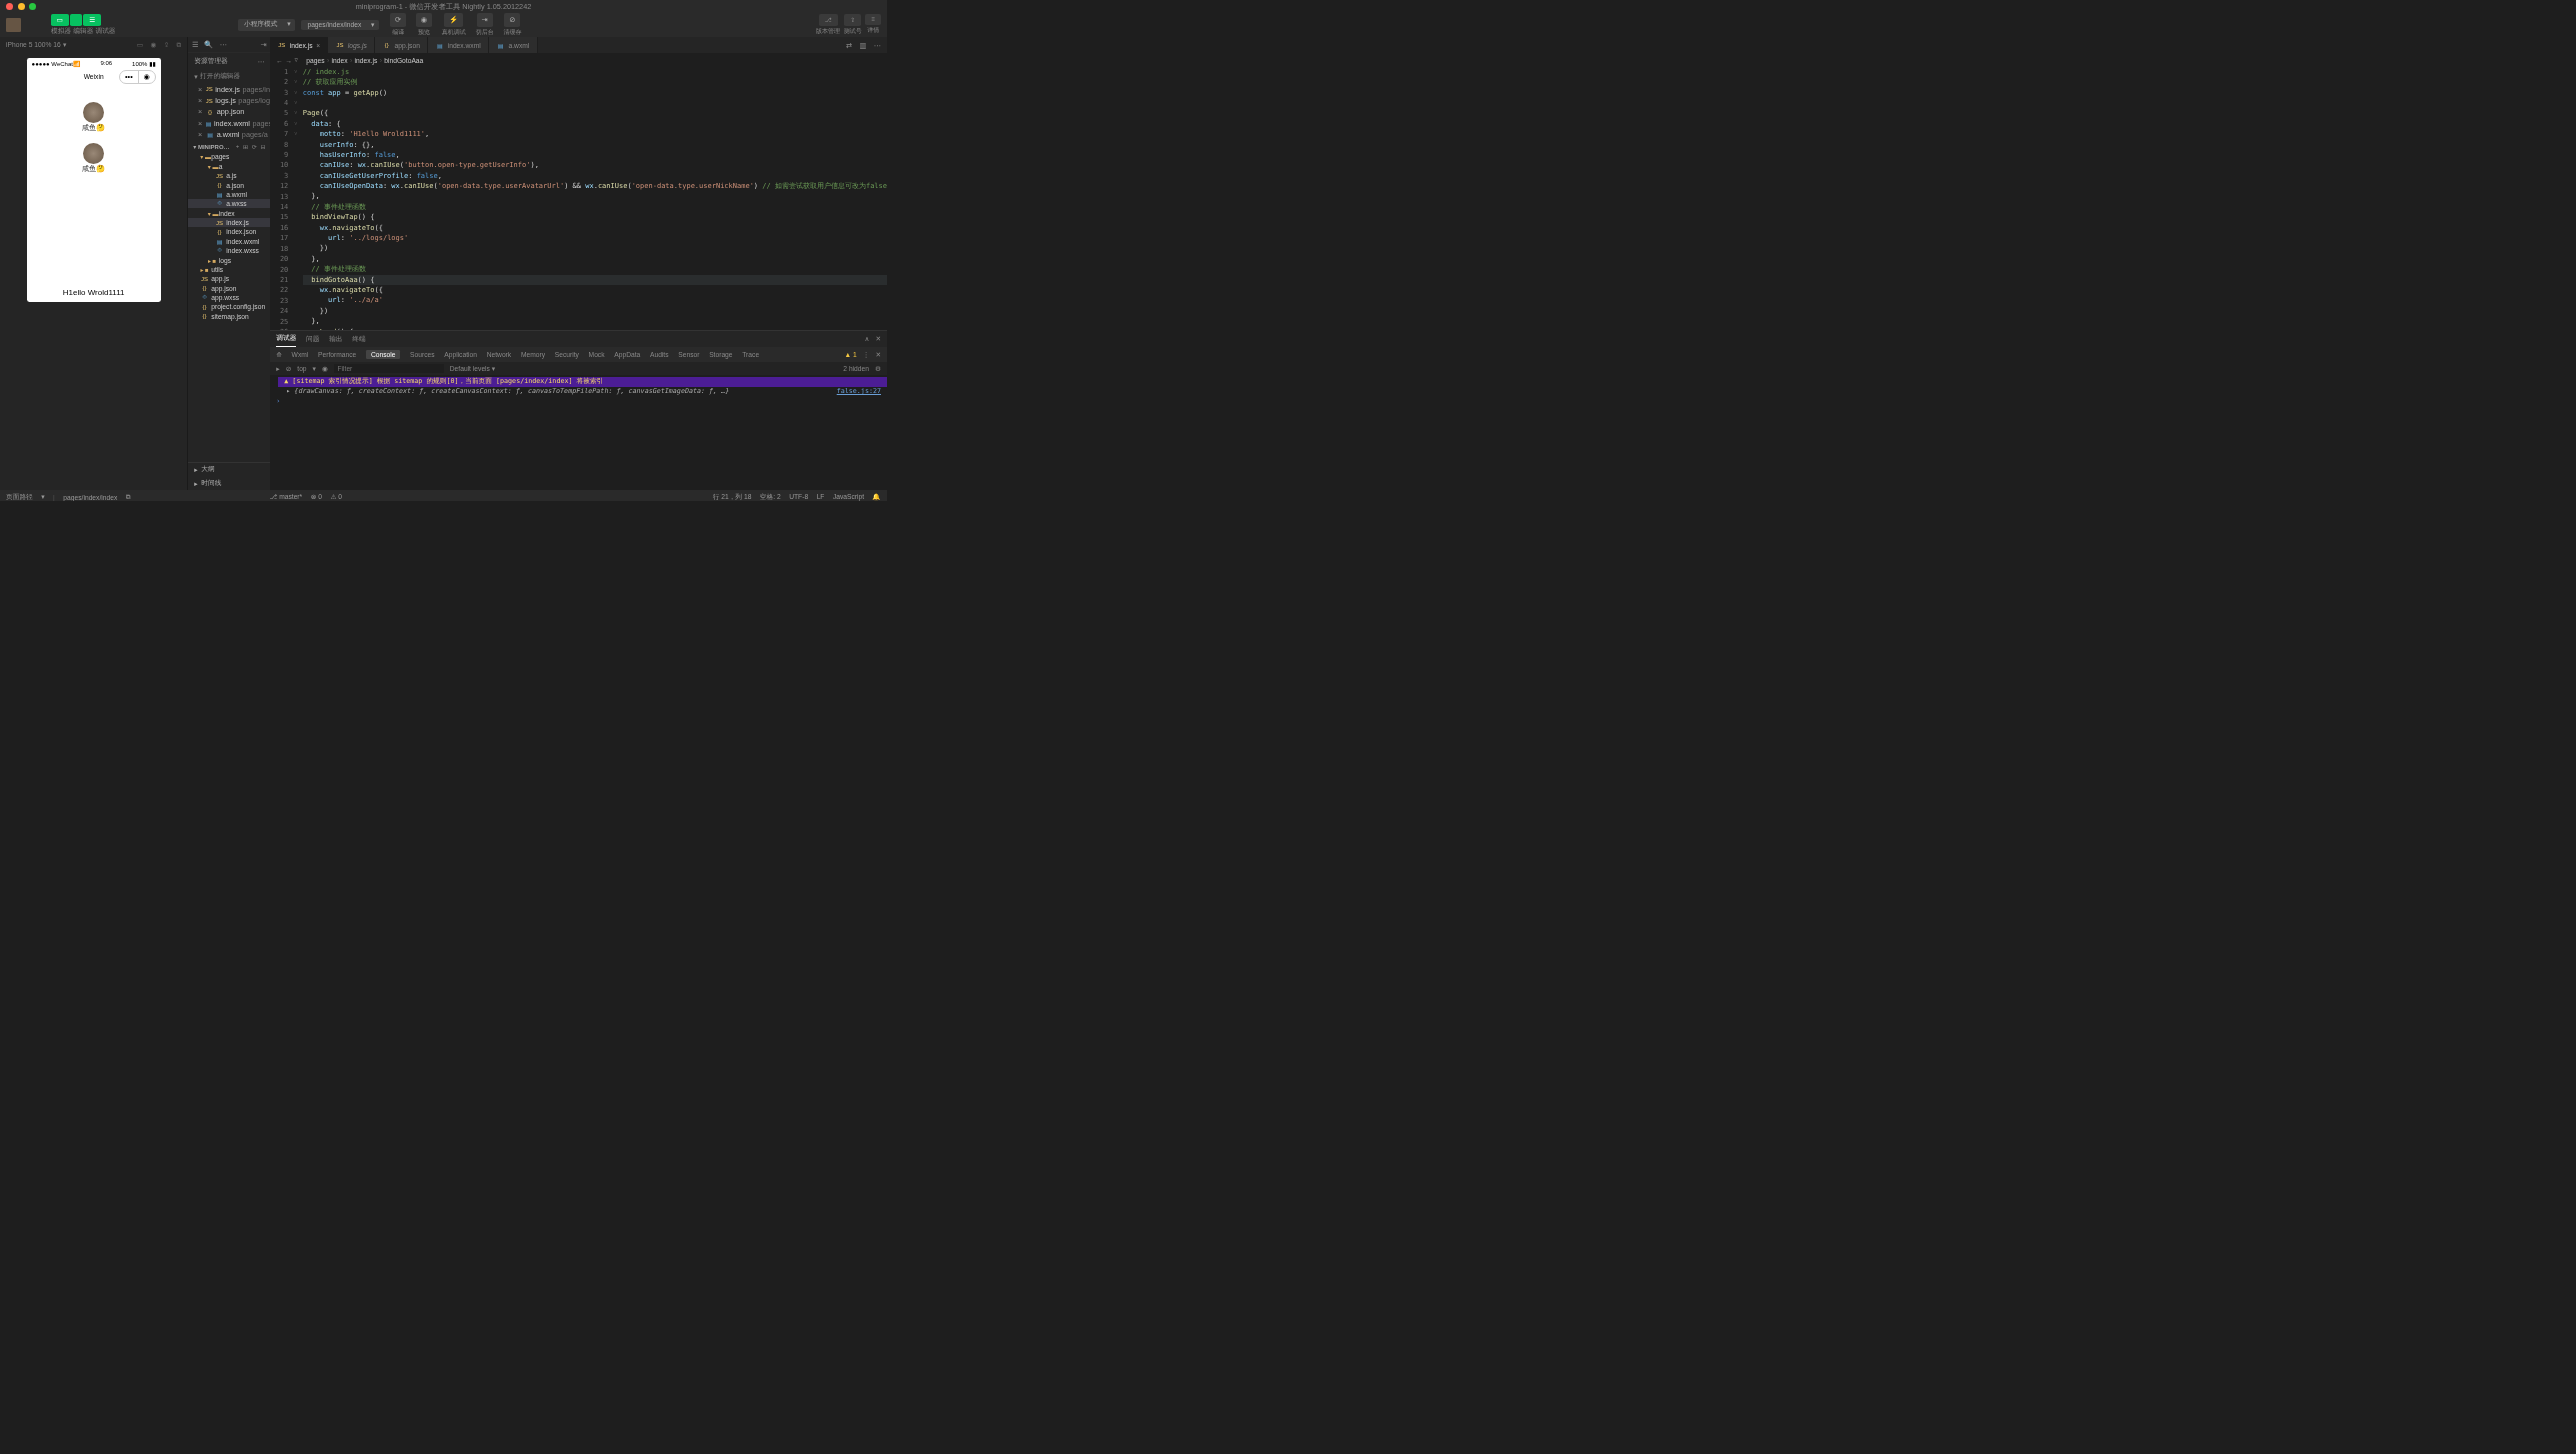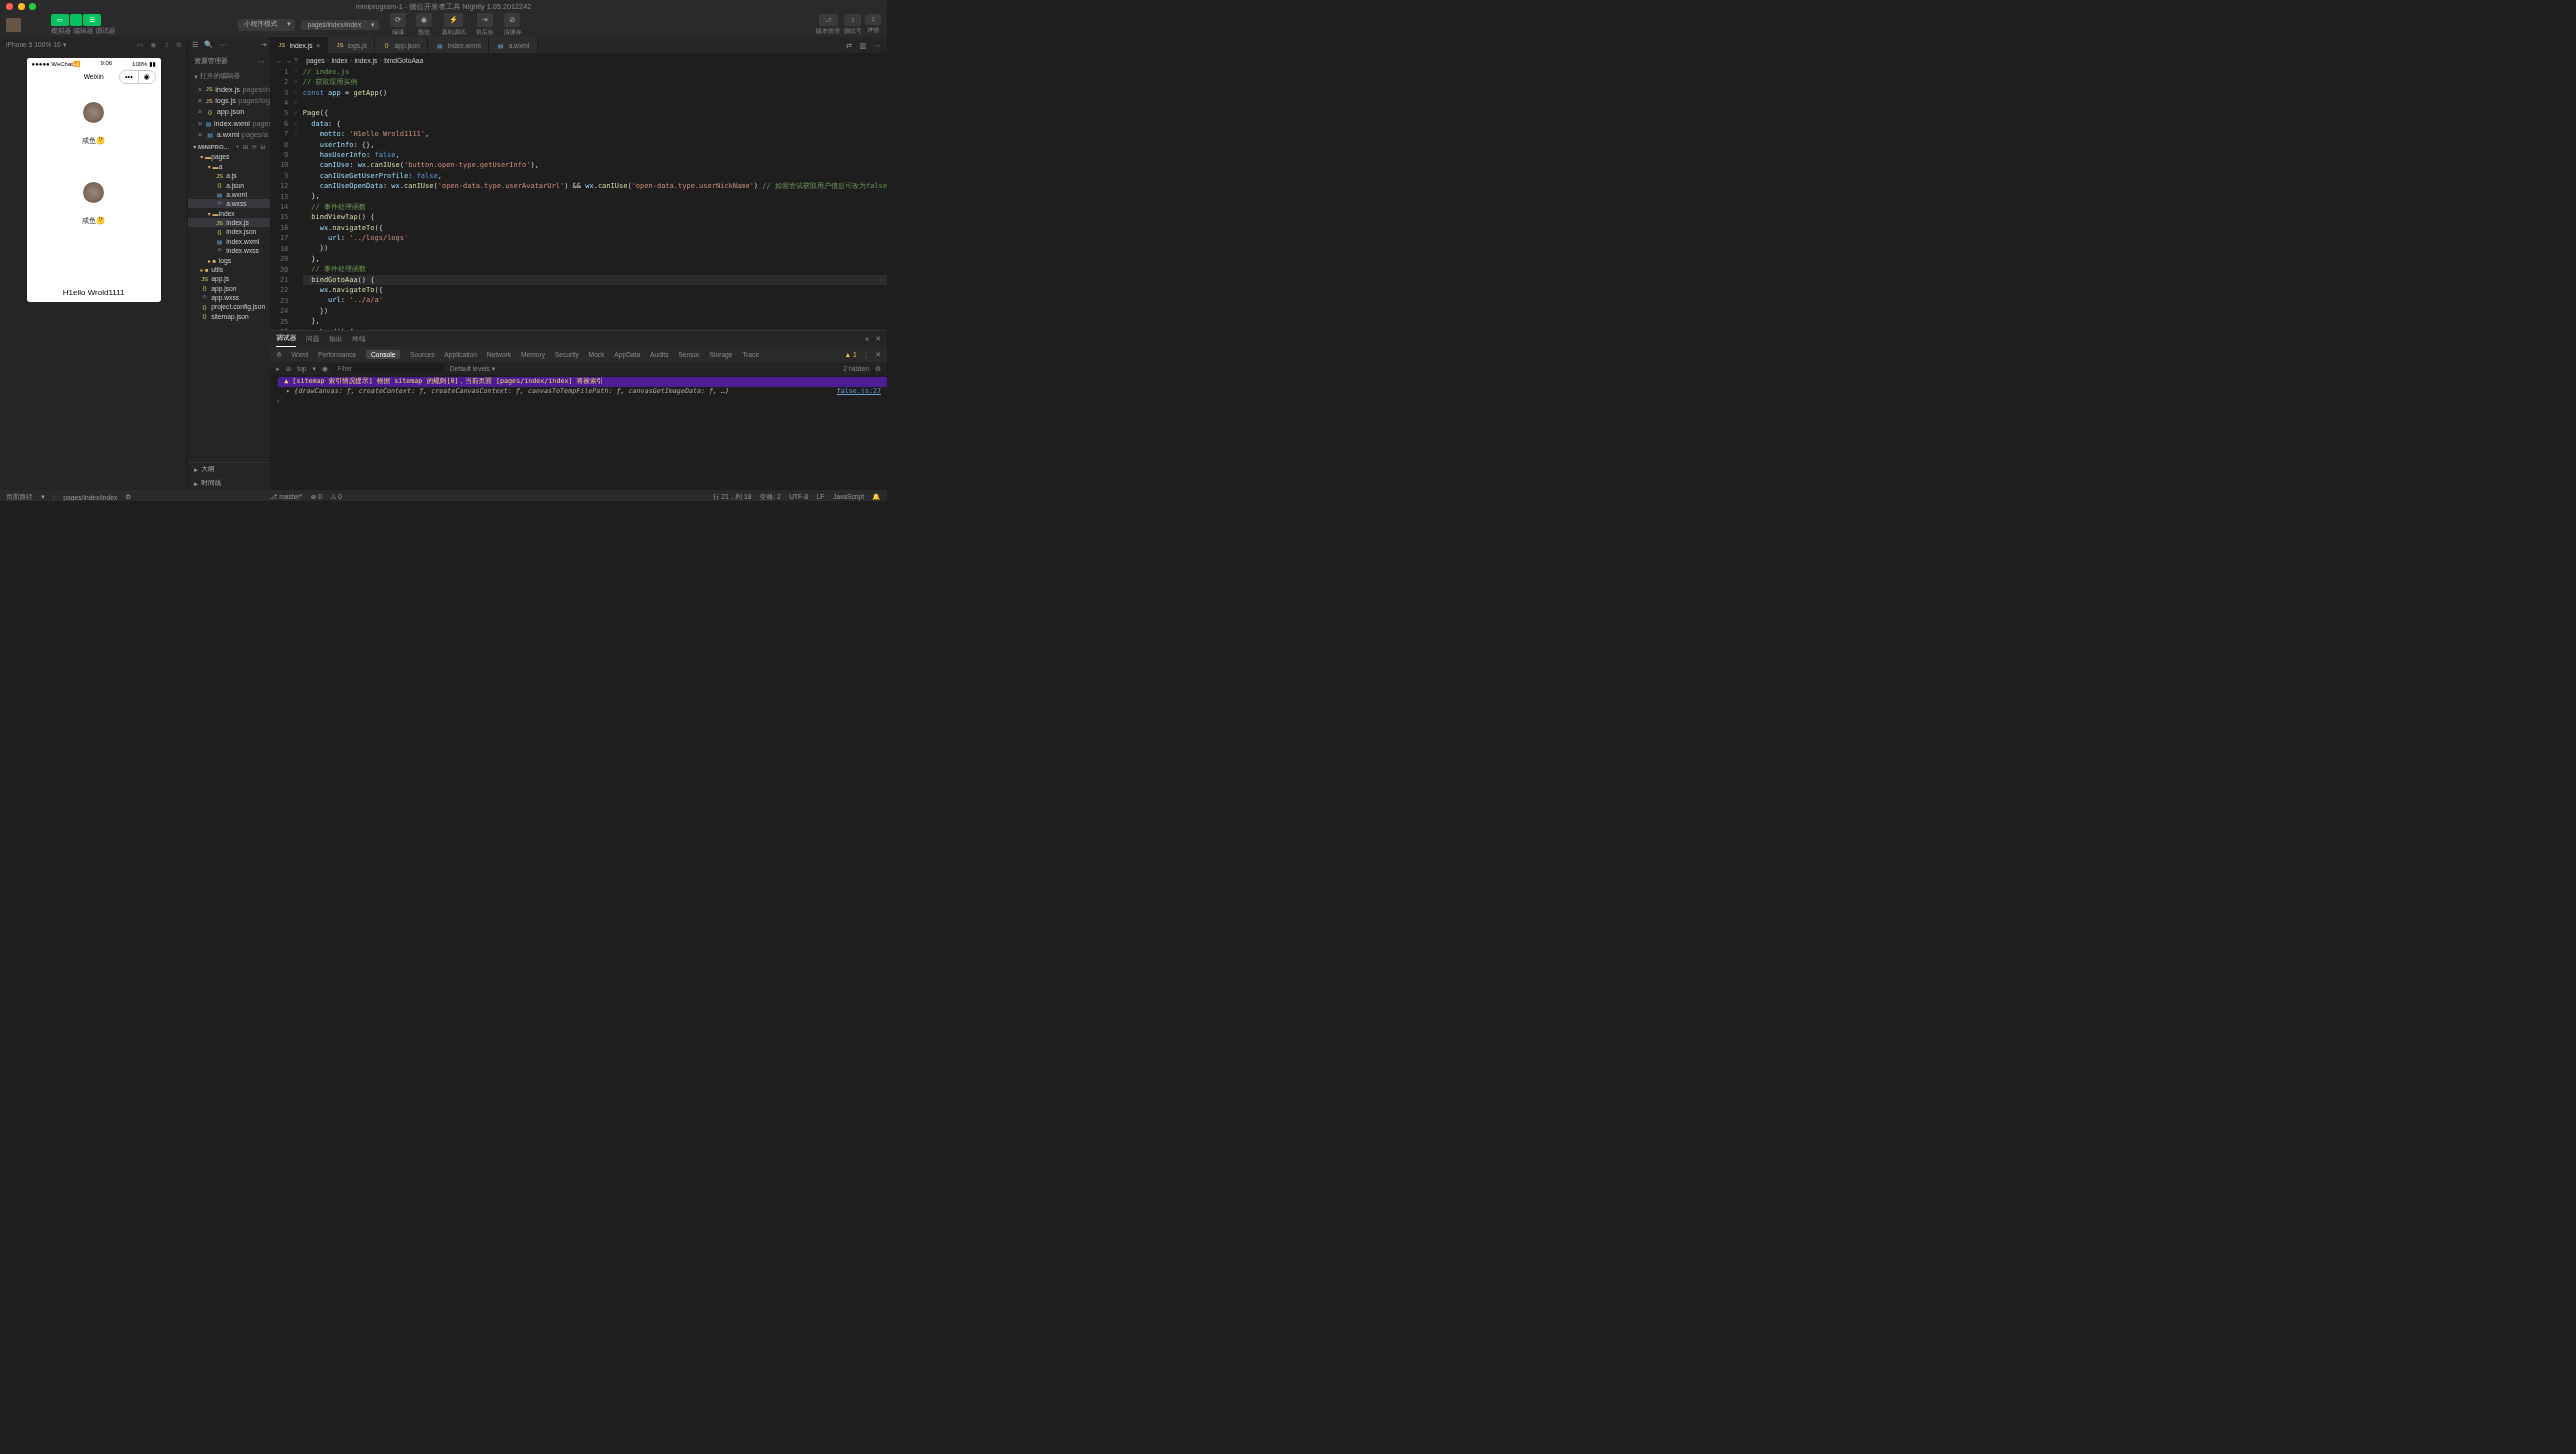--- a/index.html
+++ b/index.html
@@ -29,21 +29,21 @@
 .simulator-col { width: 211px; background: #252525; display: flex; flex-direction: column; }
 .sim-header { height: 14.6px; display: flex; align-items: center; padding: 0 6px; font-size: 6.7px; color: #888; justify-content: space-between; }
 .sim-header-left { display: flex; align-items: center; gap: 2.4px; }
 .sim-header-icons { display: flex; gap: 7.3px; color: #666; }
 .phone-frame { margin: 6px auto; width: 134px; height: 244px; background: #fff; color: #000; border-radius: 2.4px; display: flex; flex-direction: column; font-size: 6.7px; }
 .phone-status { display: flex; justify-content: space-between; padding: 2.4px 4.9px; font-size: 6px; }
 .phone-nav { display: flex; align-items: center; justify-content: center; padding: 3.7px; position: relative; }
 .phone-nav-btns { position: absolute; right: 4.9px; display: flex; gap: 0; border: 0.6px solid #ccc; border-radius: 8.5px; overflow: hidden; }
 .phone-nav-btn { padding: 1.2px 4.9px; font-size: 7.3px; }
 .phone-nav-btn:first-child { border-right: 0.6px solid #ccc; }
-.phone-content { flex: 1; display: flex; flex-direction: column; align-items: center; padding-top: 18px; gap: 13px; }
+.phone-content { flex: 1; display: flex; flex-direction: column; align-items: center; padding-top: 18px; gap: 0; }
 .cat-avatar { width: 21px; height: 21px; border-radius: 50%; background: radial-gradient(#998877, #665544); }
 .nickname { font-size: 7.3px; color: #333; }
 .phone-footer { text-align: center; padding: 4.9px; font-size: 8px; }
 .sidebar-col { width: 83px; background: #252525; display: flex; flex-direction: column; border-left: 0.6px solid #1a1a1a; }
 .sidebar-toolbar { height: 16px; display: flex; align-items: center; padding: 0 3.7px; gap: 6px; color: #888; border-bottom: 0.6px solid #2a2a2a; }
 .sidebar-title { padding: 3.7px 6px; font-size: 6.7px; color: #aaa; display: flex; justify-content: space-between; align-items: center; }
 .sidebar-section { padding: 2.4px 6px; font-size: 6.7px; color: #888; display: flex; align-items: center; gap: 2.4px; }
 .filetree { flex: 1; font-size: 6.7px; overflow-y: auto; }
 .ft-item { padding: 1.2px 0 1.2px var(--indent, 7.3px); display: flex; align-items: center; gap: 2.4px; color: #ccc; white-space: nowrap; }
 .ft-item.selected { background: #37373d; }

